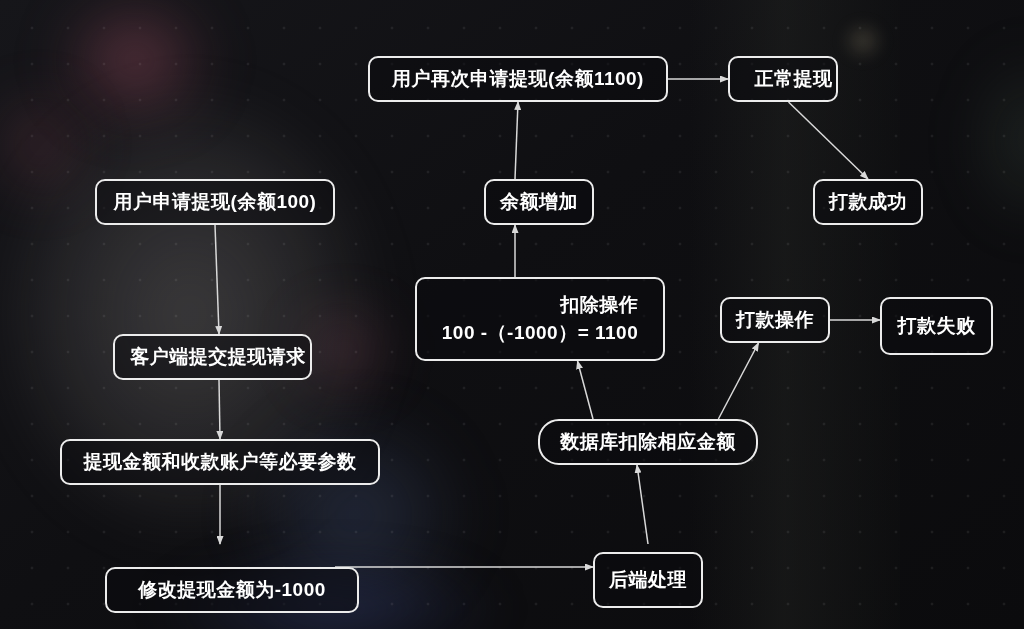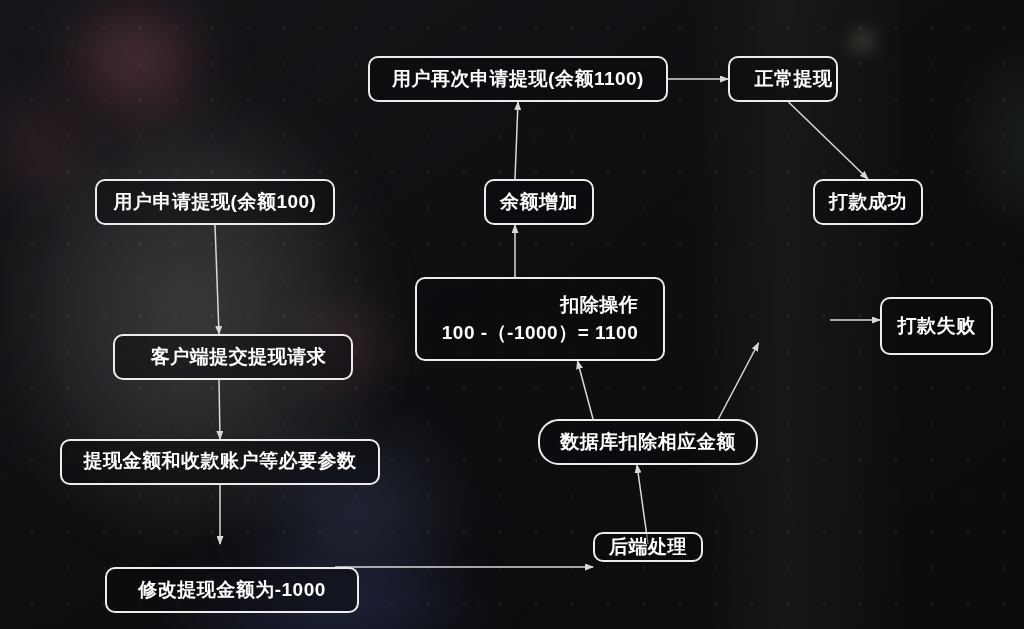--- a/index.html
+++ b/index.html
@@ -76,26 +76,27 @@
       <line x1="718.4" y1="419" x2="758.5" y2="343" stroke="#d9d9d9" stroke-width="1.5" marker-end="url(#arrowhead)"></line>
       <line x1="515" y1="277" x2="515" y2="225" stroke="#d9d9d9" stroke-width="1.5" marker-end="url(#arrowhead)"></line>
       <line x1="515" y1="179" x2="518" y2="102" stroke="#d9d9d9" stroke-width="1.5" marker-end="url(#arrowhead)"></line>
       <line x1="668" y1="79" x2="728" y2="79" stroke="#d9d9d9" stroke-width="1.5" marker-end="url(#arrowhead)"></line>
       <line x1="788.5" y1="102" x2="868" y2="179" stroke="#d9d9d9" stroke-width="1.5" marker-end="url(#arrowhead)"></line>
       <line x1="830" y1="320" x2="880" y2="320" stroke="#d9d9d9" stroke-width="1.5" marker-end="url(#arrowhead)"></line>
     </svg>
 
   <div id="nodes-layer">
       <div class="flow-node" style="left: 95px; top: 179px; width: 240px; height: 46px; border-color: rgb(236, 236, 236); color: rgb(255, 255, 255);">用户申请提现(余额100)</div>
-      <div class="flow-node" style="left: 113px; top: 334px; width: 240px; height: 46px; border-color: rgb(236, 236, 236); color: rgb(255, 255, 255); padding-left: 11px;">客户端提交提现请求</div>
-      <div class="flow-node" style="left: 60px; top: 439px; width: 320px; height: 46px; border-color: rgb(236, 236, 236); color: rgb(255, 255, 255); font-family: Liberation Mono, monospace;">提现金额和收款账户等必要参数</div>
+      <div class="flow-node" style="left: 113px; top: 334px; width: 199px; height: 46px; border-color: rgb(236, 236, 236); color: rgb(255, 255, 255); padding-left: 11px;">客户端提交提现请求</div>
+      <div class="flow-node" style="left: 60px; top: 439px; width: 320px; height: 46px; border-color: rgb(236, 236, 236); color: rgb(255, 255, 255);">提现金额和收款账户等必要参数</div>
       <div class="flow-node" style="left: 105px; top: 567px; width: 254px; height: 46px; border-color: rgb(236, 236, 236); color: rgb(255, 255, 255);">修改提现金额为-1000</div>
-      <div class="flow-node" style="left: 593px; top: 532px; width: 110px; height: 30px; border-color: rgb(236, 236, 236); color: rgb(255, 255, 255);">后端处理</div>
+      <div class="flow-node" style="left: 593px; top: 552px; width: 110px; height: 56px; border-color: rgb(236, 236, 236); color: rgb(255, 255, 255);">后端处理</div>
       <div class="flow-node" style="left: 538px; top: 419px; width: 220px; height: 46px; border-color: rgb(236, 236, 236); color: rgb(255, 255, 255); border-radius: 21px;">数据库扣除相应金额</div>
       <div class="flow-node" style="left: 415px; top: 277px; width: 250px; height: 84px; border-color: rgb(236, 236, 236); color: rgb(255, 255, 255);">扣除操作
 100 -（-1000）= 1100</div>
       <div class="flow-node" style="left: 484px; top: 179px; width: 110px; height: 46px; border-color: rgb(236, 236, 236); color: rgb(255, 255, 255);">余额增加</div>
       <div class="flow-node" style="left: 368px; top: 56px; width: 300px; height: 46px; border-color: rgb(236, 236, 236); color: rgb(255, 255, 255);">用户再次申请提现(余额1100)</div>
       <div class="flow-node" style="left: 728px; top: 56px; width: 110px; height: 46px; border-color: rgb(236, 236, 236); color: rgb(255, 255, 255); padding-left: 21px;">正常提现</div>
       <div class="flow-node" style="left: 813px; top: 179px; width: 110px; height: 46px; border-color: rgb(236, 236, 236); color: rgb(255, 255, 255);">打款成功</div>
+      <div class="flow-node" style="left: 720px; top: 297px; width: 110px; height: 46px; border-color: rgb(236, 236, 236); color: rgb(255, 255, 255);">打款操作</div>
       <div class="flow-node" style="left: 880px; top: 297px; width: 113px; height: 58px; border-color: rgb(236, 236, 236); color: rgb(255, 255, 255);">打款失败</div>
     </div>
 </div>
 
 </body></html>

